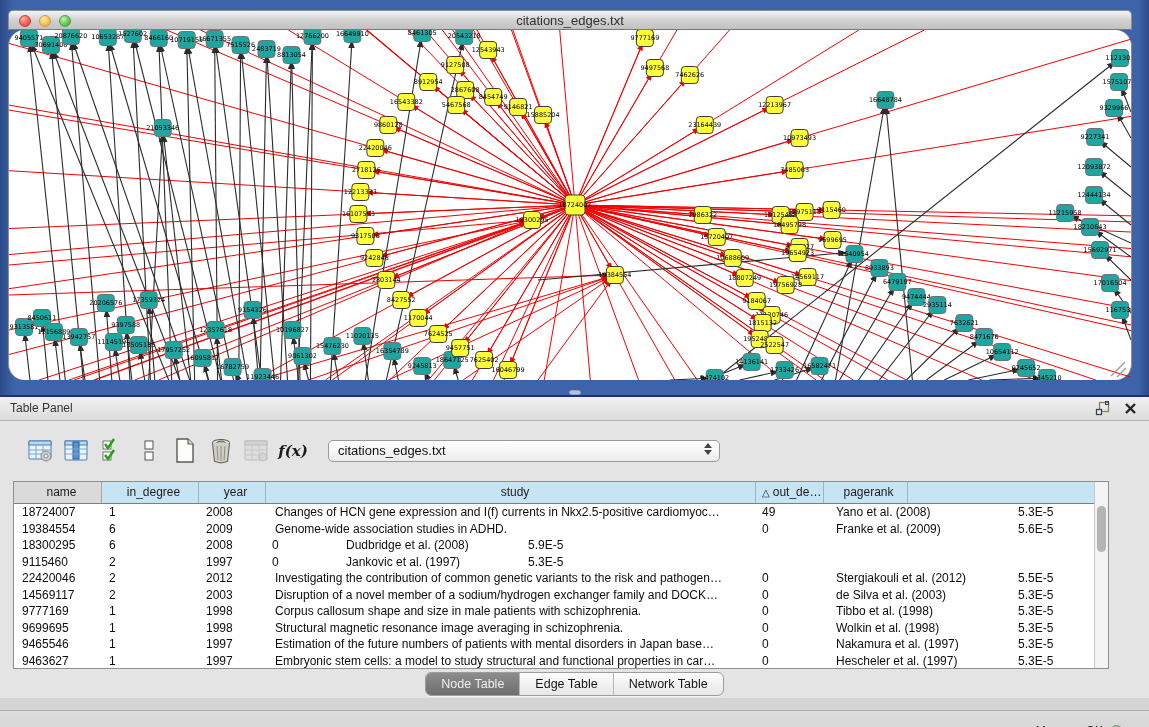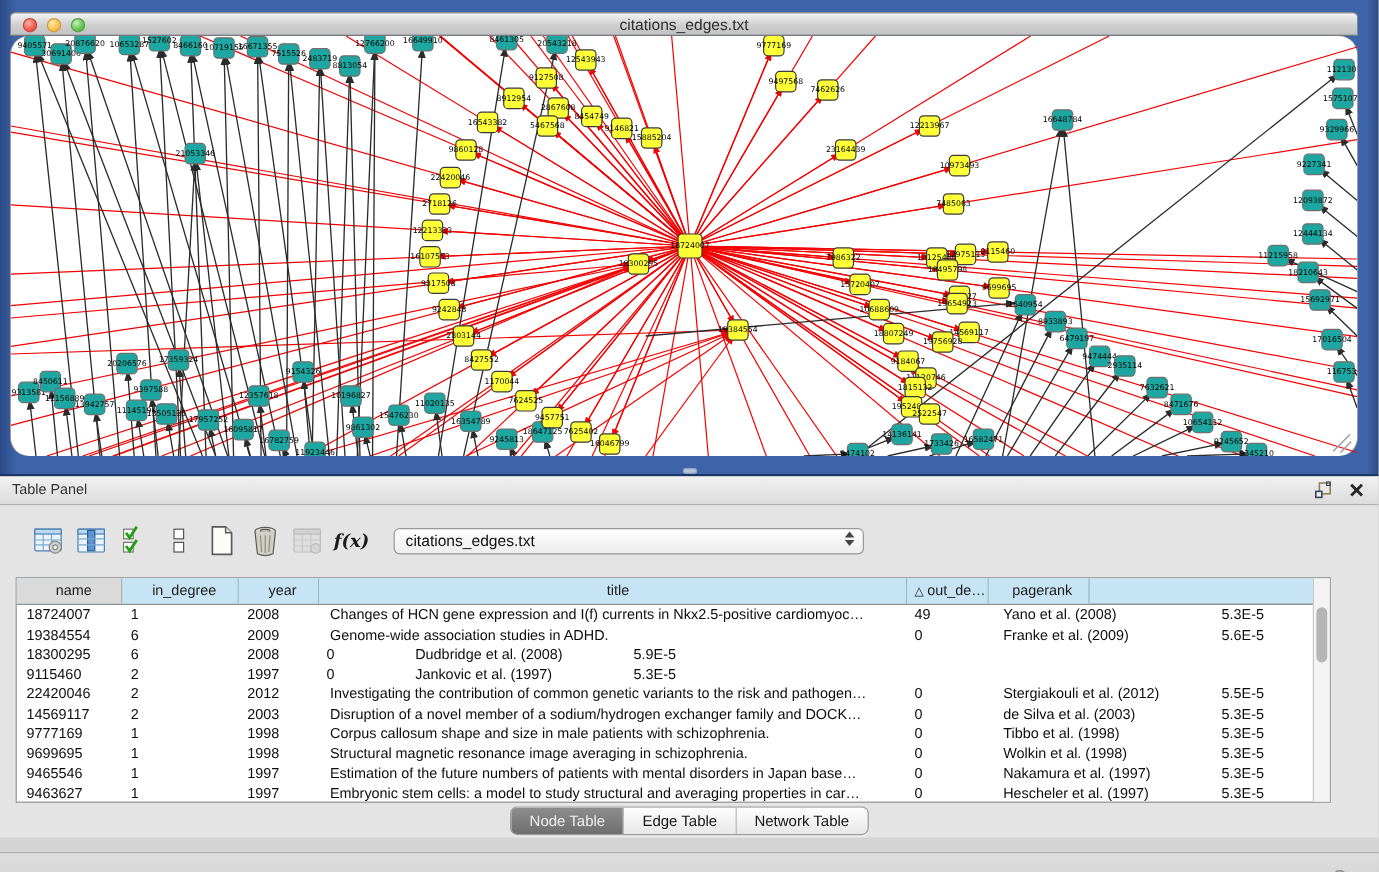--- a/index.html
+++ b/index.html
@@ -880,21 +880,21 @@
             <i class="dn"></i>
           </span>
       </div>
     </div>
 
     <div class="tablewrap">
       <div class="thead" id="thead">
           <div class="th c0 gray">name</div>
           <div class="th c1">in_degree</div>
           <div class="th c2">year</div>
-          <div class="th c3">title</div>
+          <div class="th c3">study</div>
           <div class="th c4 sorted"><span class="sort-glyph">△</span><span>out_de…</span></div>
           <div class="th c6">pagerank</div>
         </div>
       <div class="tbody" id="tbody">
           <div class="tr">
             <div class="td c0">18724007</div>
             <div class="td c1">1</div>
             <div class="td c2">2008</div>
             <div class="td c3">Changes of HCN gene expression and I(f) currents in Nkx2.5-positive cardiomyoc…</div>
             <div class="td c4">49</div>
@@ -968,21 +968,21 @@
             <div class="td c2">1997</div>
             <div class="td c3">Estimation of the future numbers of patients with mental disorders in Japan base…</div>
             <div class="td c4">0</div>
             <div class="td c5">Nakamura et al. (1997)</div>
             <div class="td c6">5.3E-5</div>
           </div>
           <div class="tr">
             <div class="td c0">9463627</div>
             <div class="td c1">1</div>
             <div class="td c2">1997</div>
-            <div class="td c3">Embryonic stem cells: a model to study structural and averaging properties in car…</div>
+            <div class="td c3">Embryonic stem cells: a model to study structural and functional properties in car…</div>
             <div class="td c4">0</div>
             <div class="td c5">Hescheler et al. (1997)</div>
             <div class="td c6">5.3E-5</div>
           </div>
         </div>
       <div class="vscroll">
           <div class="vthumb"></div>
         </div>
     </div>
 

